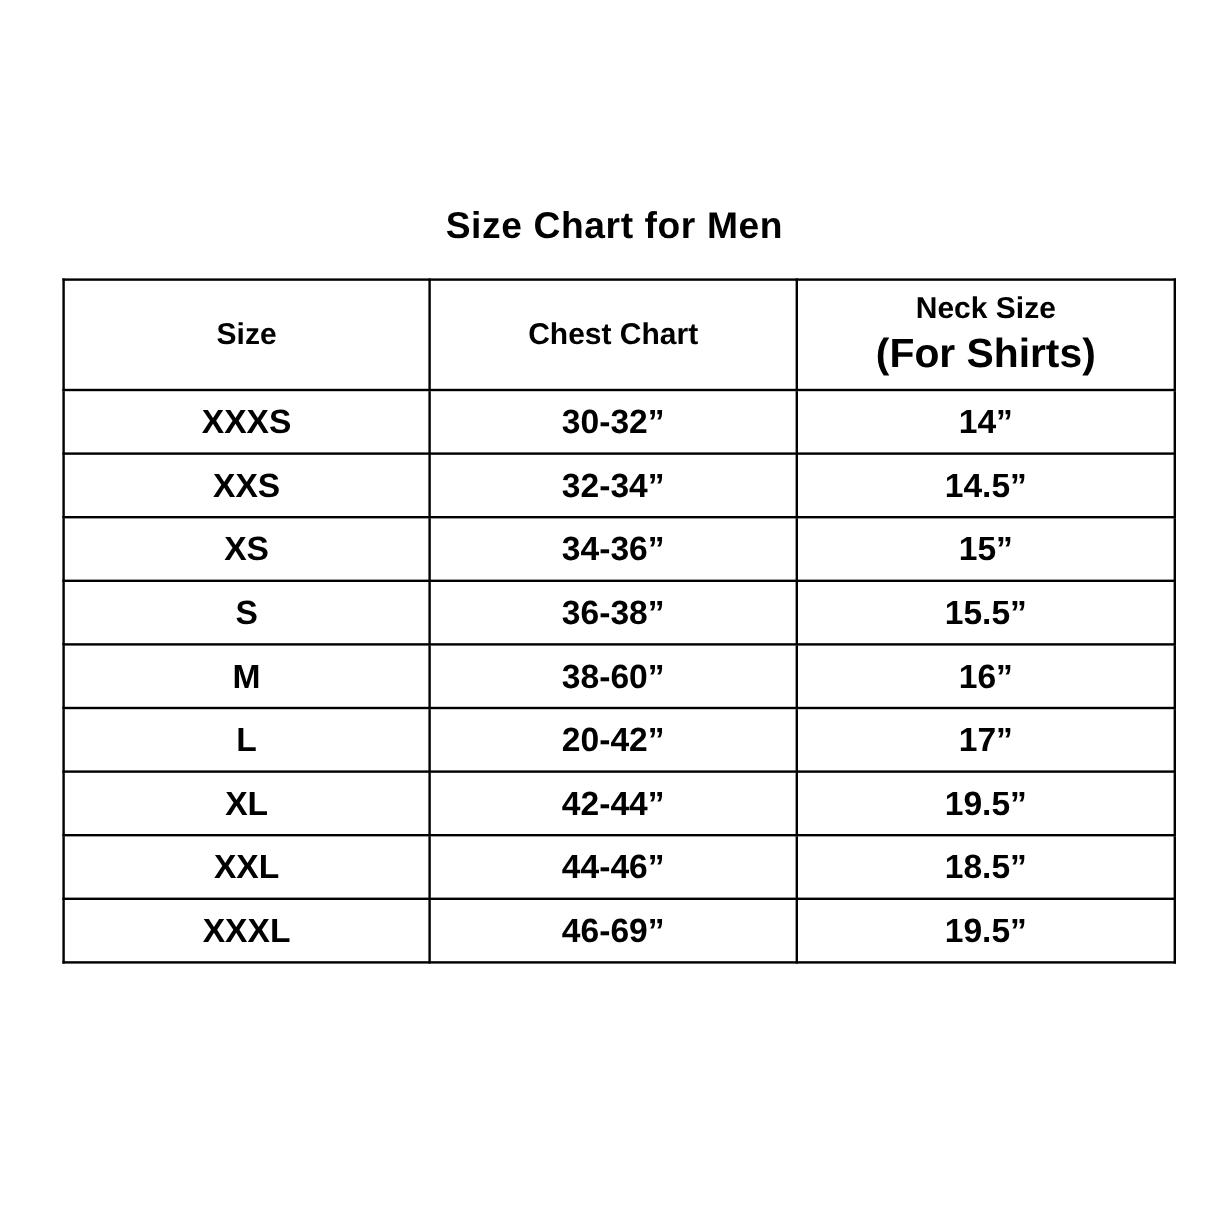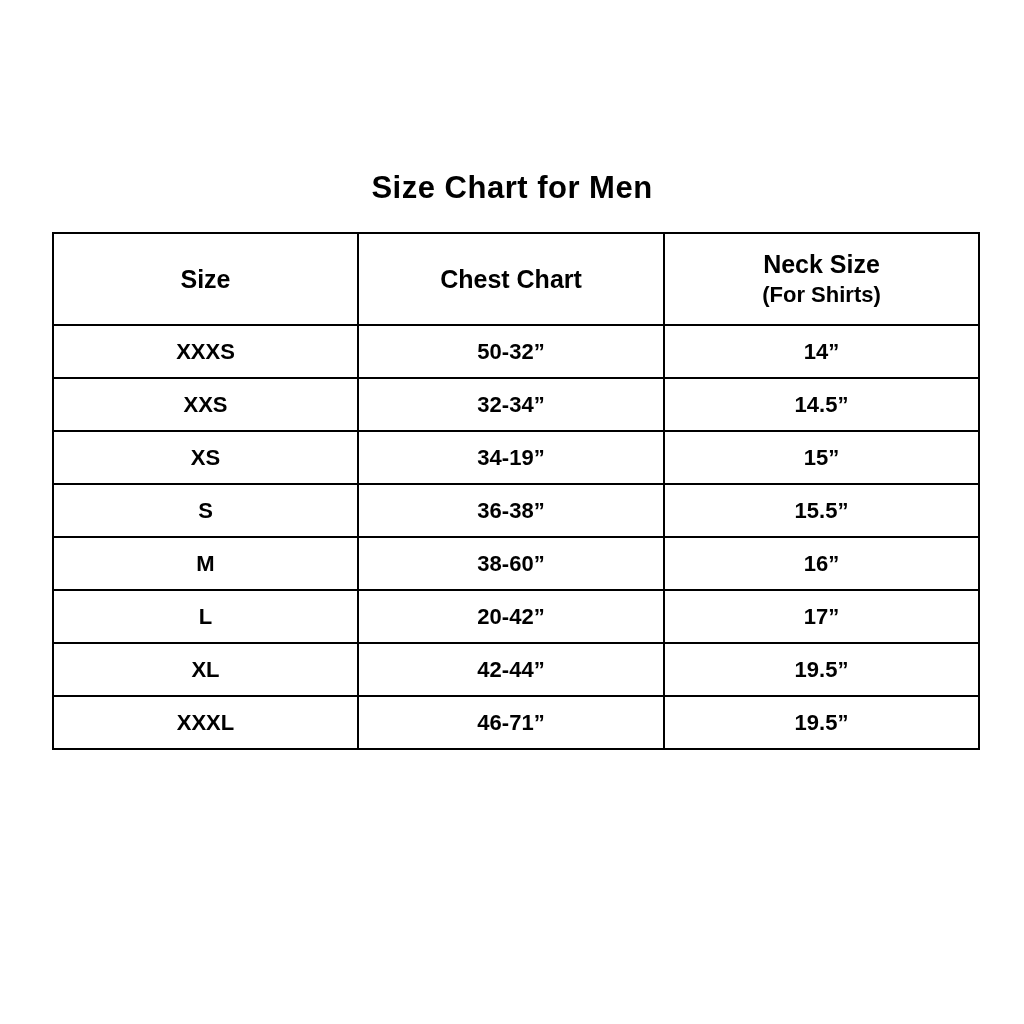--- a/index.html
+++ b/index.html
@@ -43,28 +43,28 @@
     vertical-align: middle;
     font-weight: bold;
   }
   table.size-table th {
     height: 92px;
     font-size: 25px;
     line-height: 1.3;
   }
   table.size-table td {
     height: 53px;
-    font-size: 22px;
+    font-size: 28px;
   }
   col.c1 { width: 305px; }
   col.c2 { width: 306px; }
   col.c3 { width: 315px; }
   .th-sublabel {
     display: block;
-    font-size: 22px;
+    font-size: 34px;
     font-weight: bold;
   }
 </style>
 </head>
 <body>
 
 <div class="page">
 
   <div class="chart-title">Size Chart for Men</div>
 
@@ -84,31 +84,31 @@
         </th>
         <th>
           <span>Neck Size</span>
           <span class="th-sublabel">(For Shirts)</span>
         </th>
       </tr>
     </thead>
     <tbody>
       <tr>
         <td>XXXS</td>
-        <td>50-32”</td>
+        <td>30-32”</td>
         <td>14”</td>
       </tr>
       <tr>
         <td>XXS</td>
         <td>32-34”</td>
         <td>14.5”</td>
       </tr>
       <tr>
         <td>XS</td>
-        <td>34-19”</td>
+        <td>34-36”</td>
         <td>15”</td>
       </tr>
       <tr>
         <td>S</td>
         <td>36-38”</td>
         <td>15.5”</td>
       </tr>
       <tr>
         <td>M</td>
         <td>38-60”</td>
@@ -118,20 +118,25 @@
         <td>L</td>
         <td>20-42”</td>
         <td>17”</td>
       </tr>
       <tr>
         <td>XL</td>
         <td>42-44”</td>
         <td>19.5”</td>
       </tr>
       <tr>
+        <td>XXL</td>
+        <td>44-46”</td>
+        <td>18.5”</td>
+      </tr>
+      <tr>
         <td>XXXL</td>
-        <td>46-71”</td>
+        <td>46-69”</td>
         <td>19.5”</td>
       </tr>
     </tbody>
   </table>
 
 </div>
 
 </body></html>

